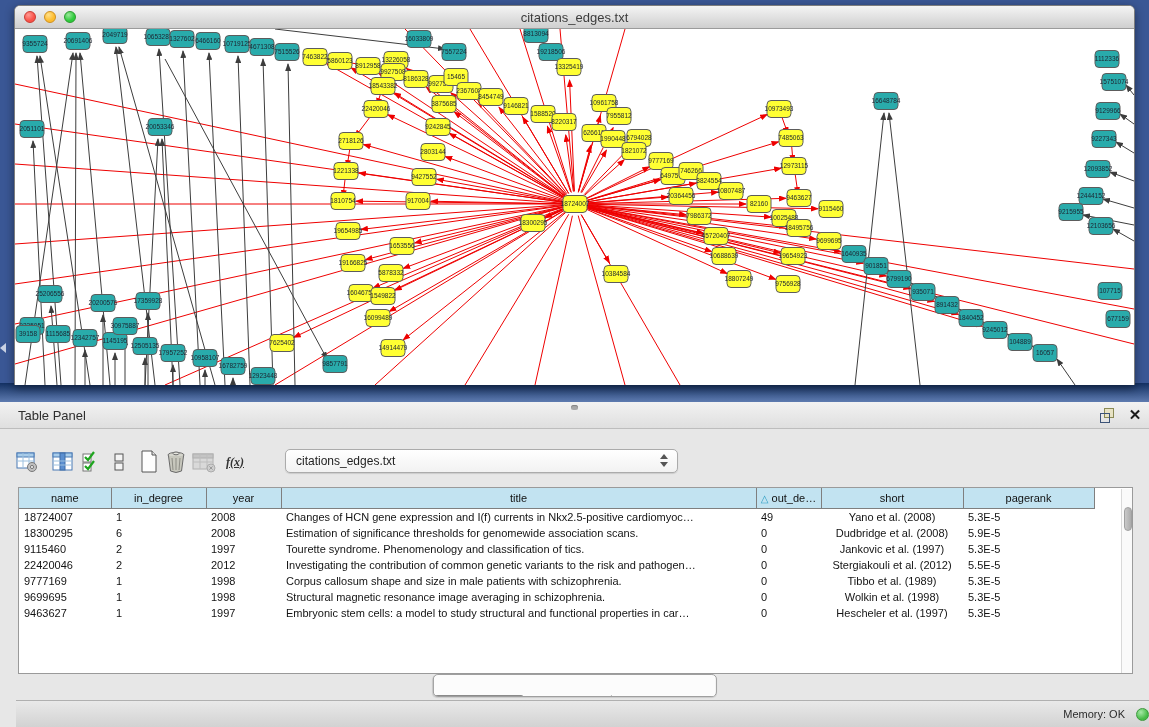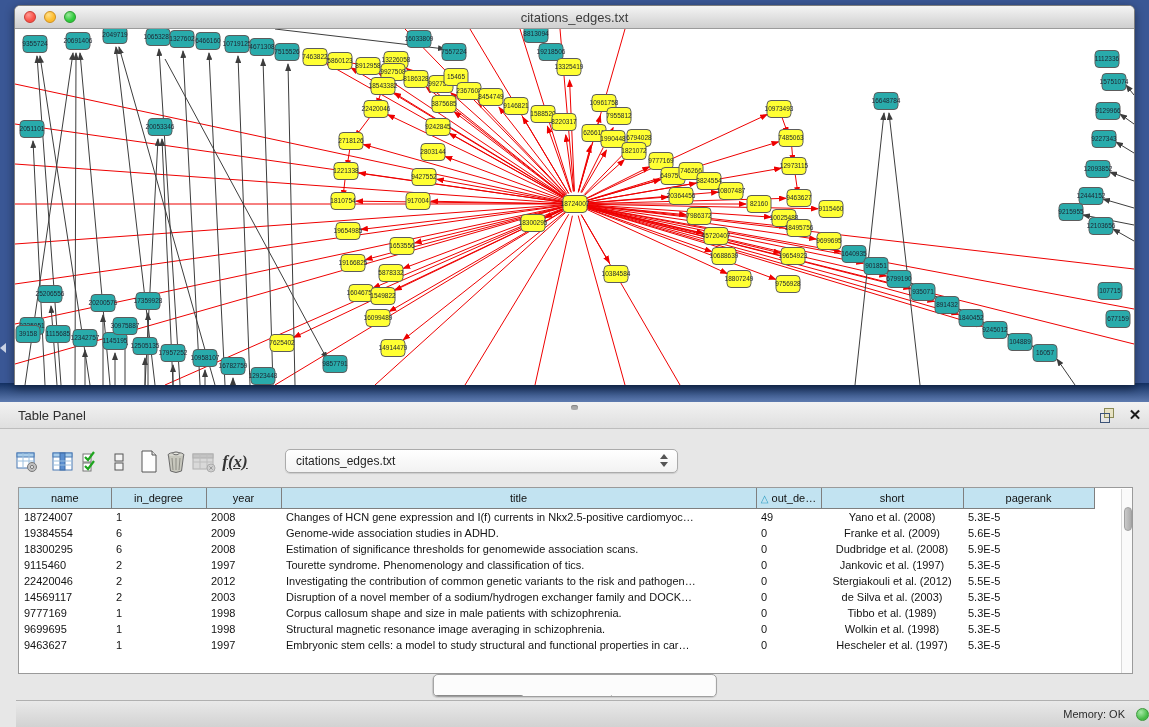--- a/index.html
+++ b/index.html
@@ -35,21 +35,21 @@
   #split-handle{left:571px;top:3px;width:7px;height:5px;border-radius:3px;
       background:#a9a9a9;box-shadow:inset 0 1px 1px #838383;}
   #float-btn{left:1100px;top:6px;width:16px;height:15px;cursor:default;}
   #float-btn .sq1{position:absolute;left:4px;top:0;width:8px;height:8px;border:1px solid #8a8a55;background:#e7e2c4;}
   #float-btn .sq2{position:absolute;left:0;top:5px;width:8px;height:8px;border:1px solid #3c5378;}
   #close-btn{left:1127px;top:4px;width:16px;height:18px;font-size:15px;font-weight:bold;
       color:#1c1c1c;line-height:18px;text-align:center;}
 
   
   .tool-btn{top:47px;width:26px;height:26px;display:flex;align-items:center;justify-content:center;}
-  .fx{font-family:"Liberation Serif", serif;font-style:italic;font-weight:bold;font-size:17px;color:#333;text-decoration:underline;}
+  .fx{font-family:"Liberation Serif", serif;font-style:italic;font-weight:bold;font-size:12px;color:#333;text-decoration:underline;}
   #combo{left:285px;top:47px;width:393px;height:24px;background:linear-gradient(#ffffff,#f2f2f2);
       border:1px solid #ababab;border-radius:5px;box-sizing:border-box;box-shadow:0 1px 1px rgba(0,0,0,.12);}
   #combo-text{left:10px;top:0;height:22px;line-height:22px;font-size:12px;color:#1e1e1e;}
   .combo-arrows{position:absolute;right:9px;top:4px;width:8px;}
   .arr-up{width:0;height:0;border-left:4px solid transparent;border-right:4px solid transparent;
       border-bottom:5px solid #555;margin-bottom:3px;}
   .arr-dn{width:0;height:0;border-left:4px solid transparent;border-right:4px solid transparent;
       border-top:5px solid #555;}
 
   
@@ -817,29 +817,20 @@
           <tr>
             <td>18724007</td>
             <td>1</td>
             <td>2008</td>
             <td>Changes of HCN gene expression and I(f) currents in Nkx2.5-positive cardiomyoc…</td>
             <td>49</td>
             <td class="center">Yano et al. (2008)</td>
             <td>5.3E-5</td>
           </tr>
           <tr>
-            <td>19384554</td>
-            <td>6</td>
-            <td>2009</td>
-            <td>Genome-wide association studies in ADHD.</td>
-            <td>0</td>
-            <td class="center">Franke et al. (2009)</td>
-            <td>5.6E-5</td>
-          </tr>
-          <tr>
             <td>18300295</td>
             <td>6</td>
             <td>2008</td>
             <td>Estimation of significance thresholds for genomewide association scans.</td>
             <td>0</td>
             <td class="center">Dudbridge et al. (2008)</td>
             <td>5.9E-5</td>
           </tr>
           <tr>
             <td>9115460</td>
@@ -851,29 +842,20 @@
             <td>5.3E-5</td>
           </tr>
           <tr>
             <td>22420046</td>
             <td>2</td>
             <td>2012</td>
             <td>Investigating the contribution of common genetic variants to the risk and pathogen…</td>
             <td>0</td>
             <td class="center">Stergiakouli et al. (2012)</td>
             <td>5.5E-5</td>
-          </tr>
-          <tr>
-            <td>14569117</td>
-            <td>2</td>
-            <td>2003</td>
-            <td>Disruption of a novel member of a sodium/hydrogen exchanger family and DOCK…</td>
-            <td>0</td>
-            <td class="center">de Silva et al. (2003)</td>
-            <td>5.3E-5</td>
           </tr>
           <tr>
             <td>9777169</td>
             <td>1</td>
             <td>1998</td>
             <td>Corpus callosum shape and size in male patients with schizophrenia.</td>
             <td>0</td>
             <td class="center">Tibbo et al. (1989)</td>
             <td>5.3E-5</td>
           </tr>

